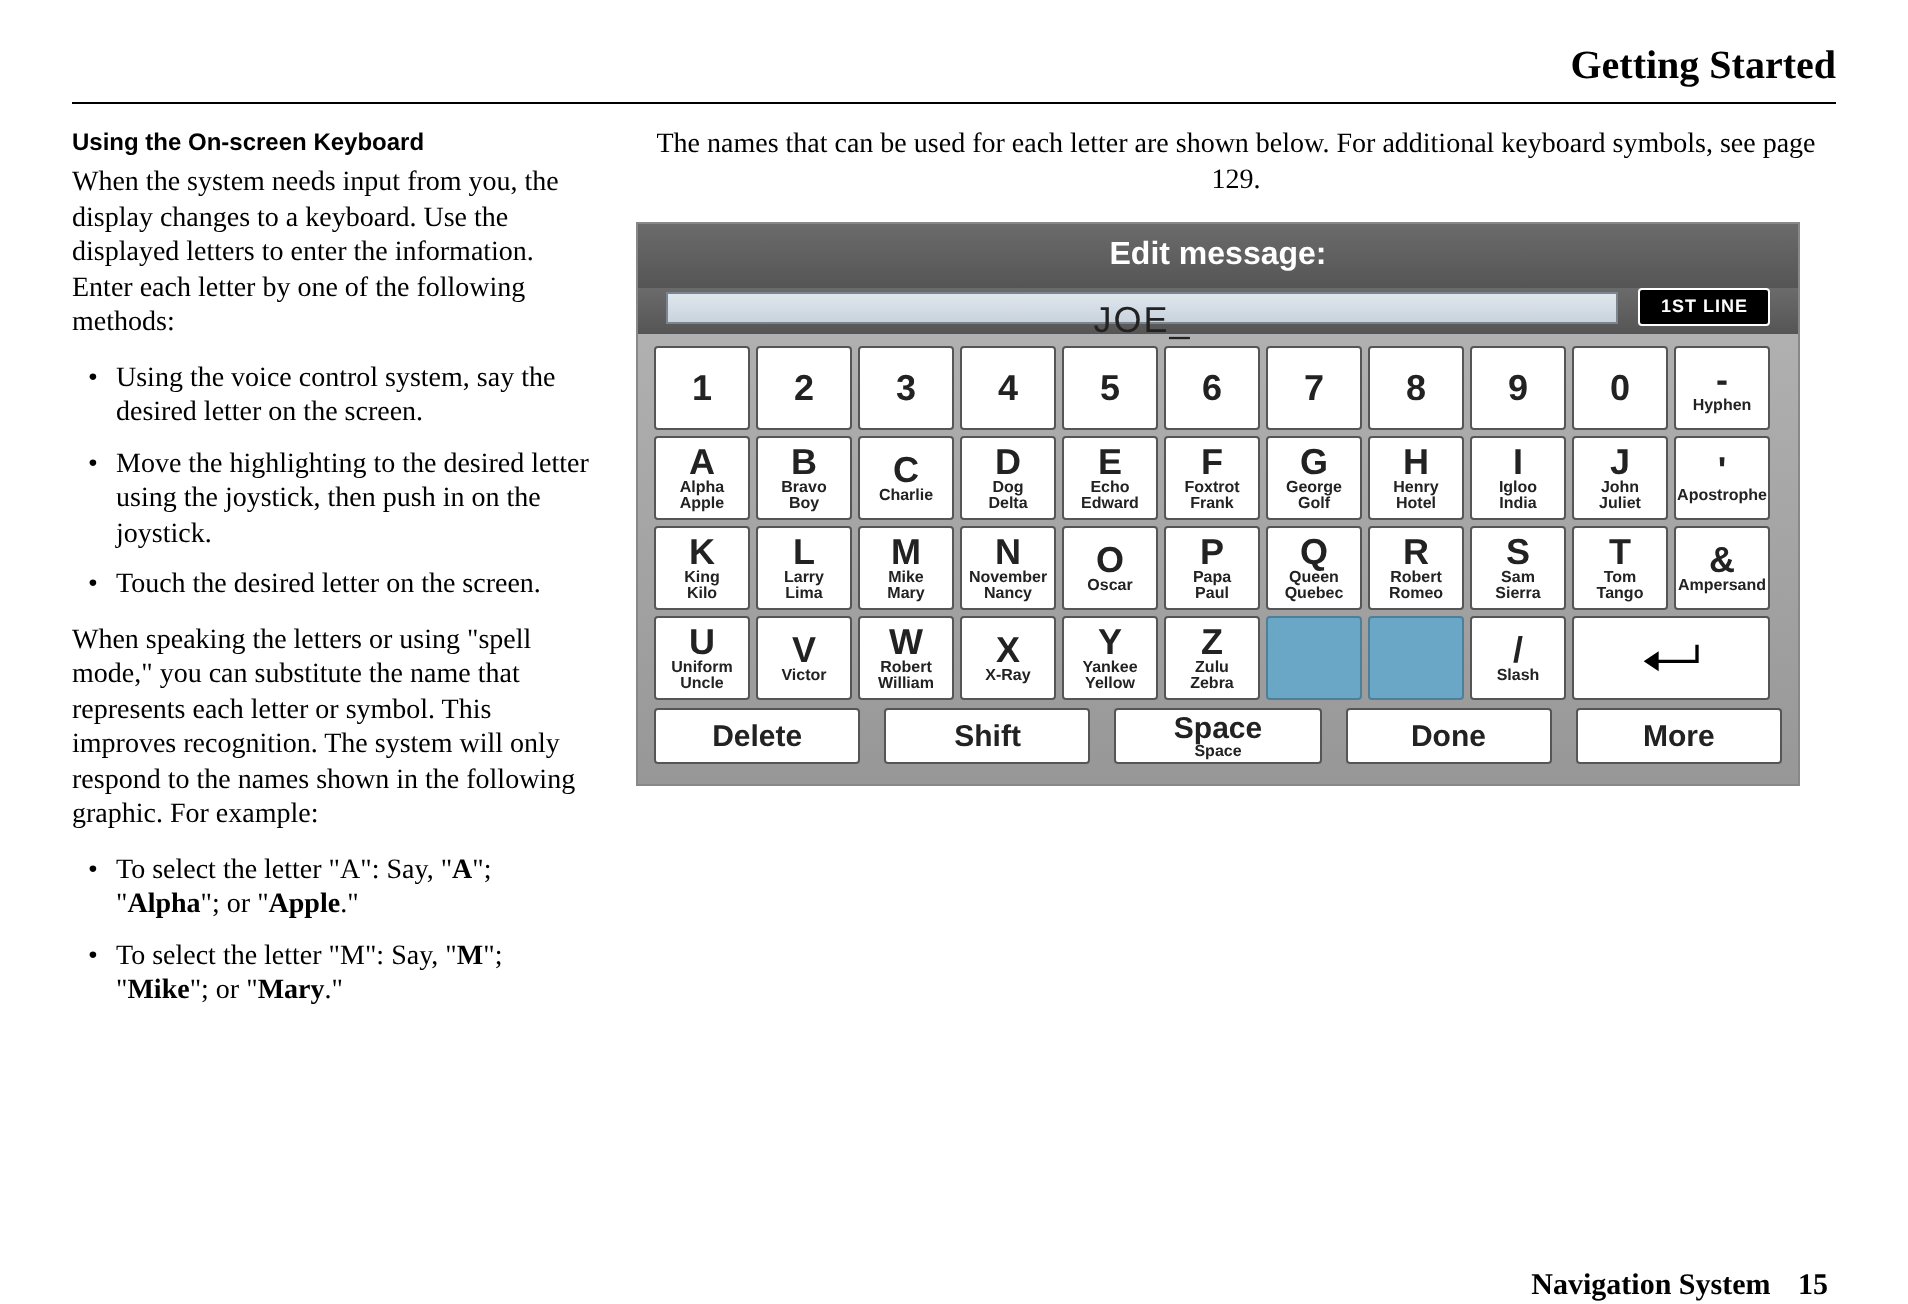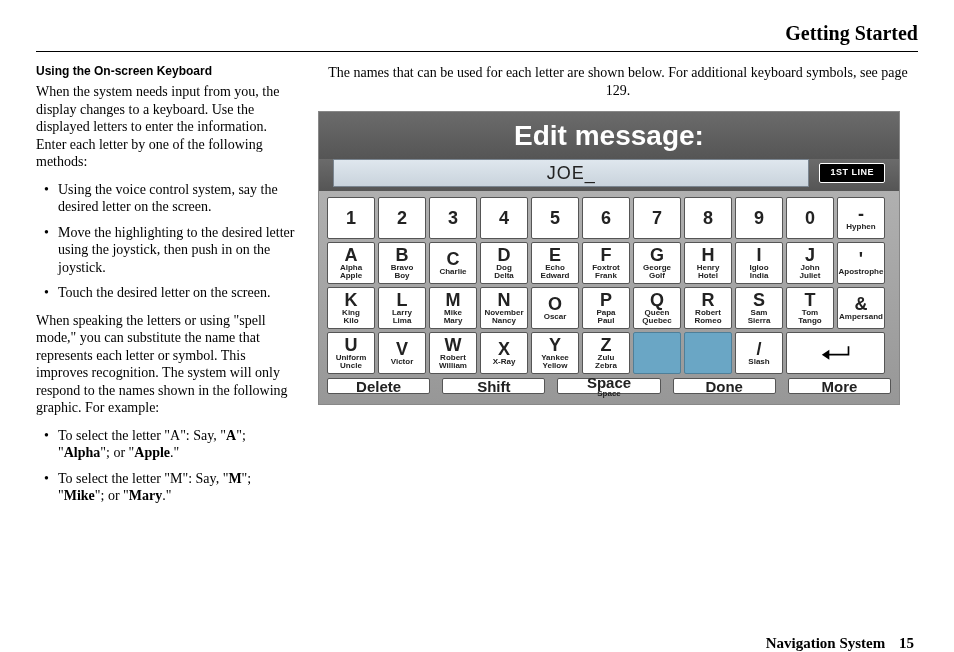--- a/index.html
+++ b/index.html
@@ -67,36 +67,36 @@
   .kbd {
     border: 1px solid #888;
     width: 582px;
     background: linear-gradient(#b7b7b7,#a0a0a0);
     font-family: Arial, Helvetica, sans-serif;
     color: #222;
   }
   .kbd .titlebar {
     background: linear-gradient(#6b6b6b,#555);
     color: #fff;
-    font-size: 28px;
+    font-size: 16px;
     font-weight: bold;
     padding: 6px 14px 6px 14px;
   }
   .kbd .inputrow {
     padding: 0 14px 4px 14px;
     display: flex;
     align-items: center;
     gap: 10px;
     background: linear-gradient(#6b6b6b,#555);
   }
   .kbd .inputbox {
     flex: 1;
     background: linear-gradient(#dfe7ee,#c9d3dc);
     border: 1px solid #7a8590;
-    height: 28px;
+    height: 16px;
     font-family: Arial, sans-serif;
     font-size: 18px;
     padding: 2px 8px;
     letter-spacing: 1px;
   }
   .kbd .linebadge {
     background: #000;
     color: #fff;
     font-size: 9px;
     font-weight: bold;
@@ -143,21 +143,21 @@
   }
   .ctrl {
     flex: 1;
     background: #fff;
     border: 1px solid #555;
     border-radius: 2px;
     display: flex;
     flex-direction: column;
     align-items: center;
     justify-content: center;
-    height: 16px;
+    height: 28px;
     line-height: 1;
   }
   .ctrl .lab { font-size: 15px; font-weight: bold; }
   .ctrl .sub { font-size: 8px; font-weight: bold; }
 
   .pagefoot {
     position: absolute;
     bottom: 0;
     right: 40px;
     font-size: 15px;

